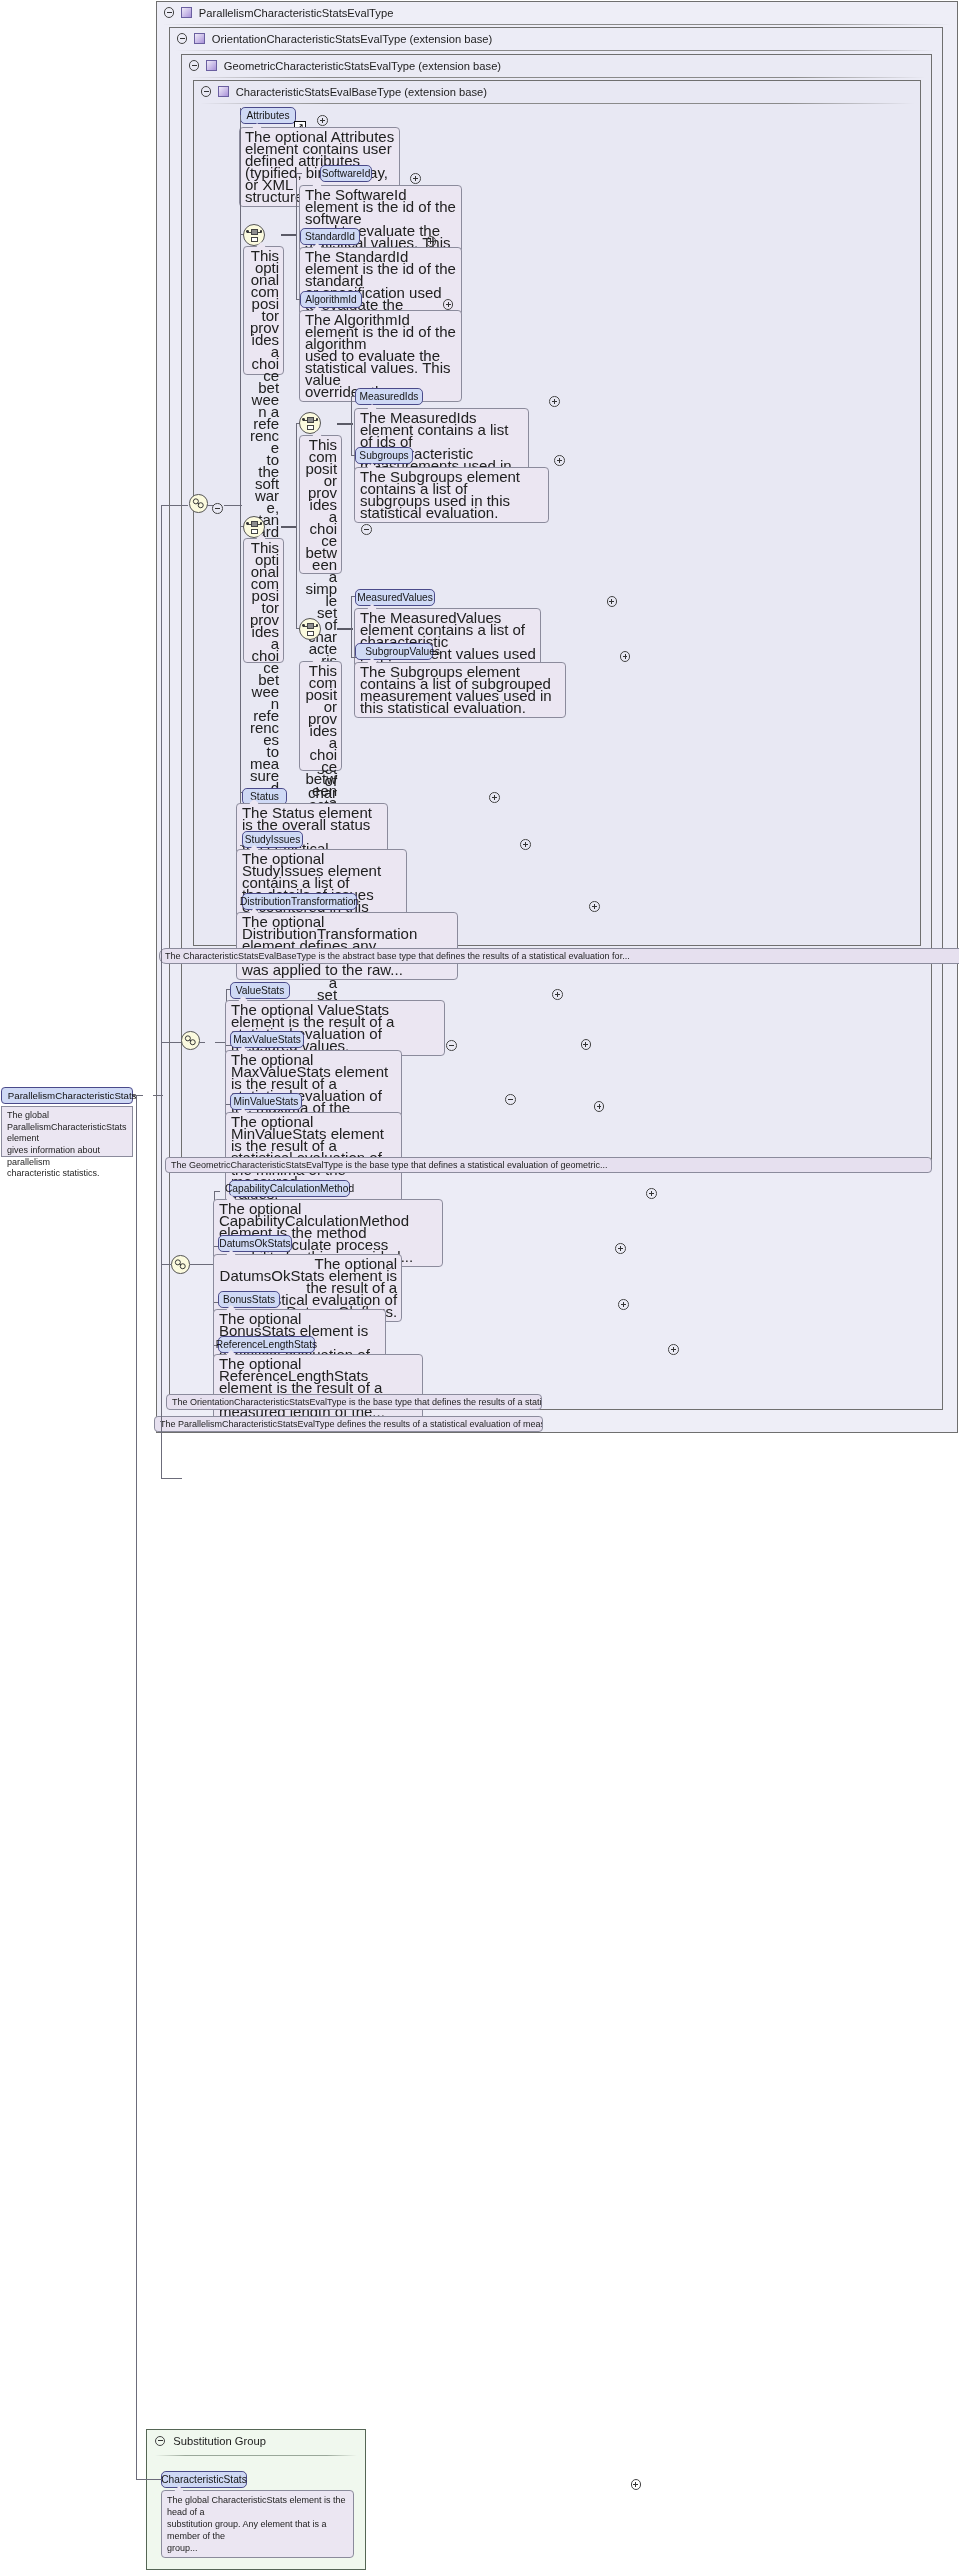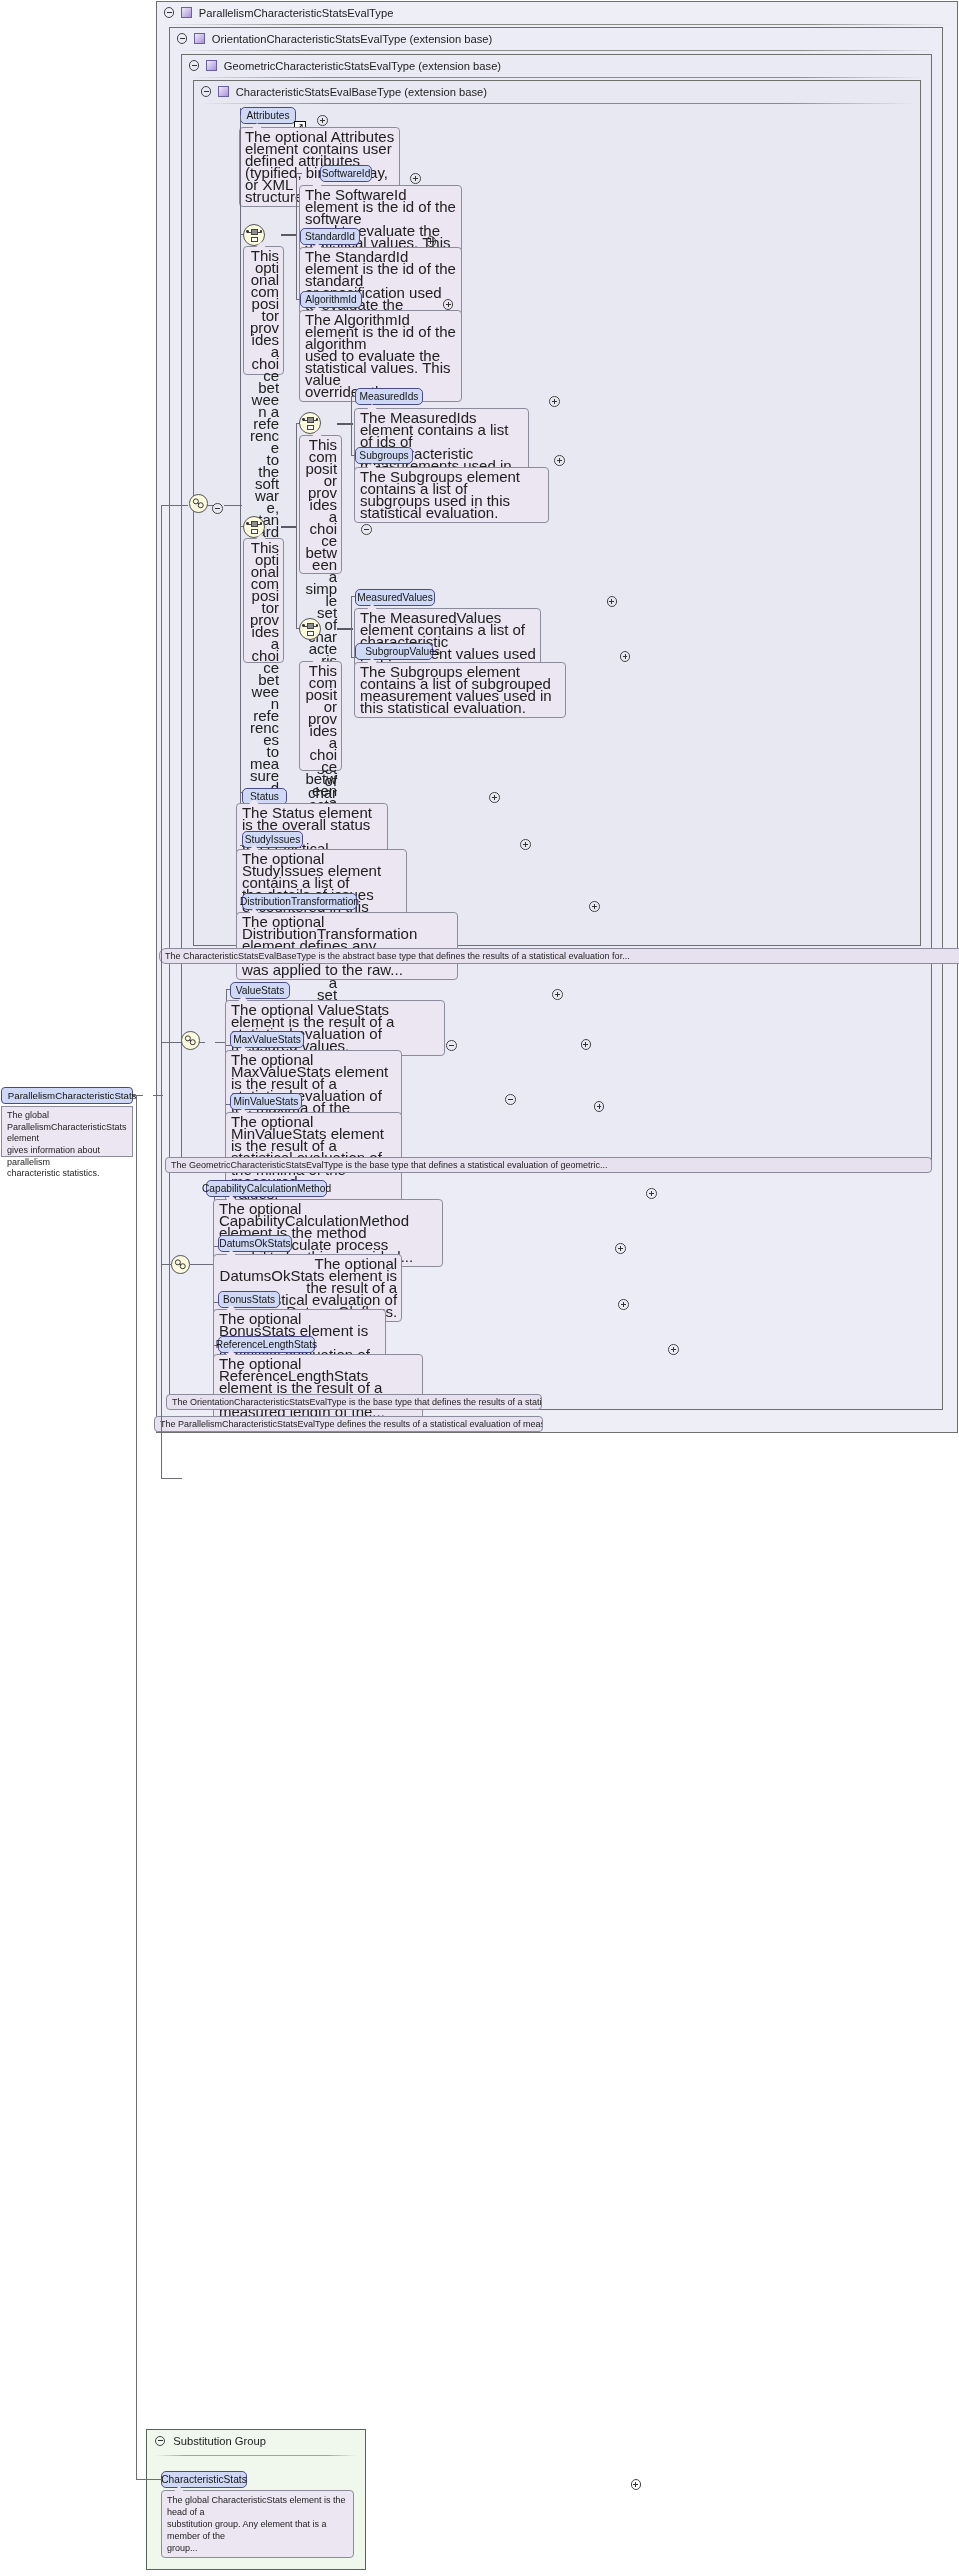--- a/index.html
+++ b/index.html
@@ -592,21 +592,21 @@
       <circle cx="4" cy="4.5" r="2.6" fill="none" stroke="#333" stroke-width="1"></circle>
       <circle cx="9" cy="8.5" r="2.6" fill="none" stroke="#333" stroke-width="1"></circle>
       <line x1="5.6" y1="6" x2="7.4" y2="7.3" stroke="#333" stroke-width="1"></line>
     </svg>
   </div>
   <div class="vline" style="left:214px; top:1191px; height:156px;"></div>
   <div class="hline" style="left:190px; top:1264px; width:25px;"></div>
 
   
   <div class="hline" style="left:214px; top:1191px; width:5.8px;"></div>
-  <div class="elem" style="left:206px; top:1180px; width:121px;">
+  <div class="elem" style="left:229px; top:1180px; width:121px;">
     <span>CapabilityCalculationMethod</span>
   </div>
   <div class="toggle plus" style="left:343px; top:1185px;"></div>
   <div class="note" style="left:213px; top:1199px; width:230px;">The optional CapabilityCalculationMethod element is the method
 used to calculate process capability for this one-sided...</div>
 
   
   <div class="hline" style="left:214px; top:1246px; width:5.8px;"></div>
   <div class="elem" style="left:218px; top:1235px; width:74px;">
     <span>DatumsOkStats</span>

